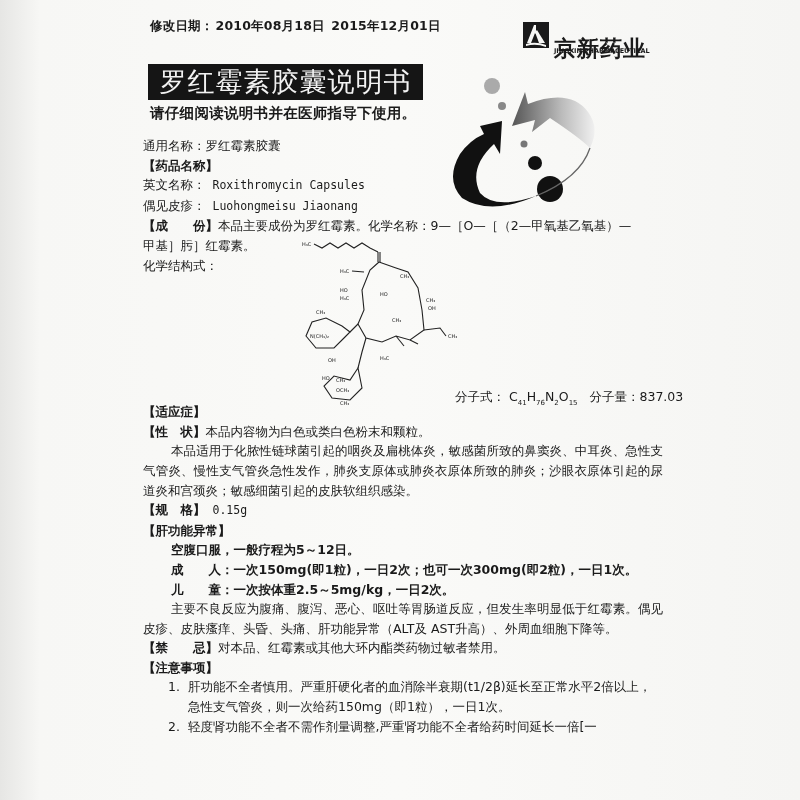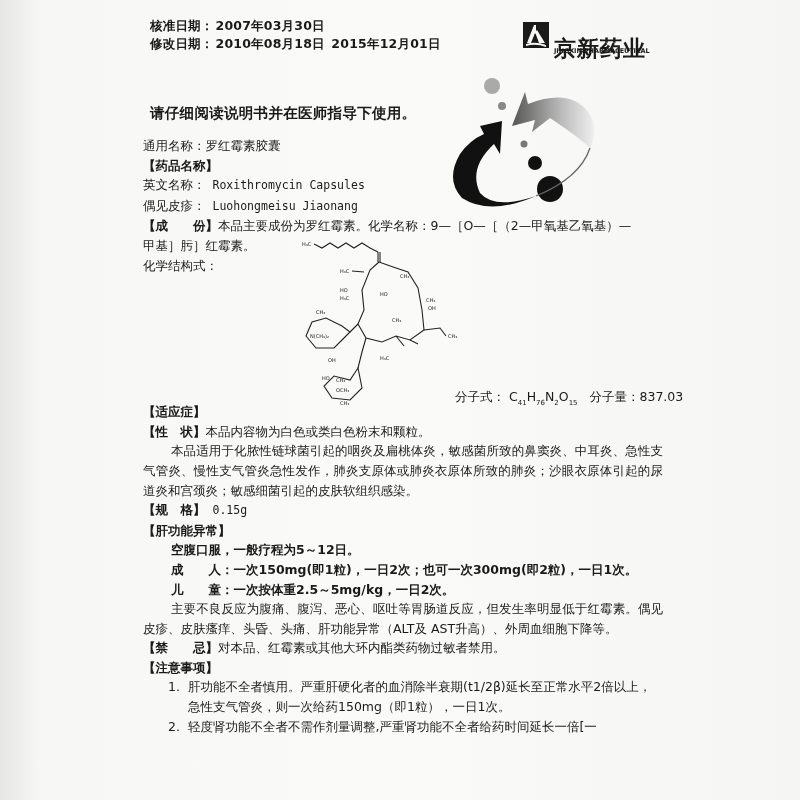--- a/index.html
+++ b/index.html
@@ -118,40 +118,38 @@
     .notice-item .num { position: absolute; left: 25px; }
     .notice-item .txt { display: block; padding-left: 20px; white-space: normal; }
   </style>
 </head>
 <body>
 
 <div class="page">
 
   <div class="dates">
     <div class="row">
-      <span>核准日期：</span><span>2007年03月30日</span>
-    </div>
-    <div class="row">
       <span>修改日期：</span><span>2010年08月18日</span>&nbsp;<span>2015年12月01日</span>
     </div>
   </div>
 
   <div class="logo">
     <div class="logo-mark">
       <svg width="26" height="26" viewBox="0 0 26 26">
         <rect width="26" height="26" fill="#1a1a1a"></rect>
         <path d="M13 3 L11 3 L4 21 L8 21 L12 11 L13 12 Z" fill="#f7f7f5"></path>
         <path d="M12 10 L16 21 L22 21 L14 8 Z" fill="#f7f7f5"></path>
         <path d="M3 22 Q13 19 23 23 L23 25 Q13 21 3 24 Z" fill="#f7f7f5"></path>
       </svg>
     </div>
     <div class="logo-cn">京新药业</div>
     <div class="logo-en">JINGXIN PHARMACEUTICAL</div>
   </div>
 
+  <div class="title-banner">罗红霉素胶囊说明书</div>
   <div class="subtitle">请仔细阅读说明书并在医师指导下使用。</div>
 
   <div class="graphic">
     <svg width="230" height="150" viewBox="0 0 230 150">
       <defs>
         <linearGradient id="gArrow" x1="0" y1="0" x2="1" y2="0">
           <stop offset="0" stop-color="#555"></stop>
           <stop offset="0.6" stop-color="#bbb"></stop>
           <stop offset="1" stop-color="#f0f0f0"></stop>
         </linearGradient>

